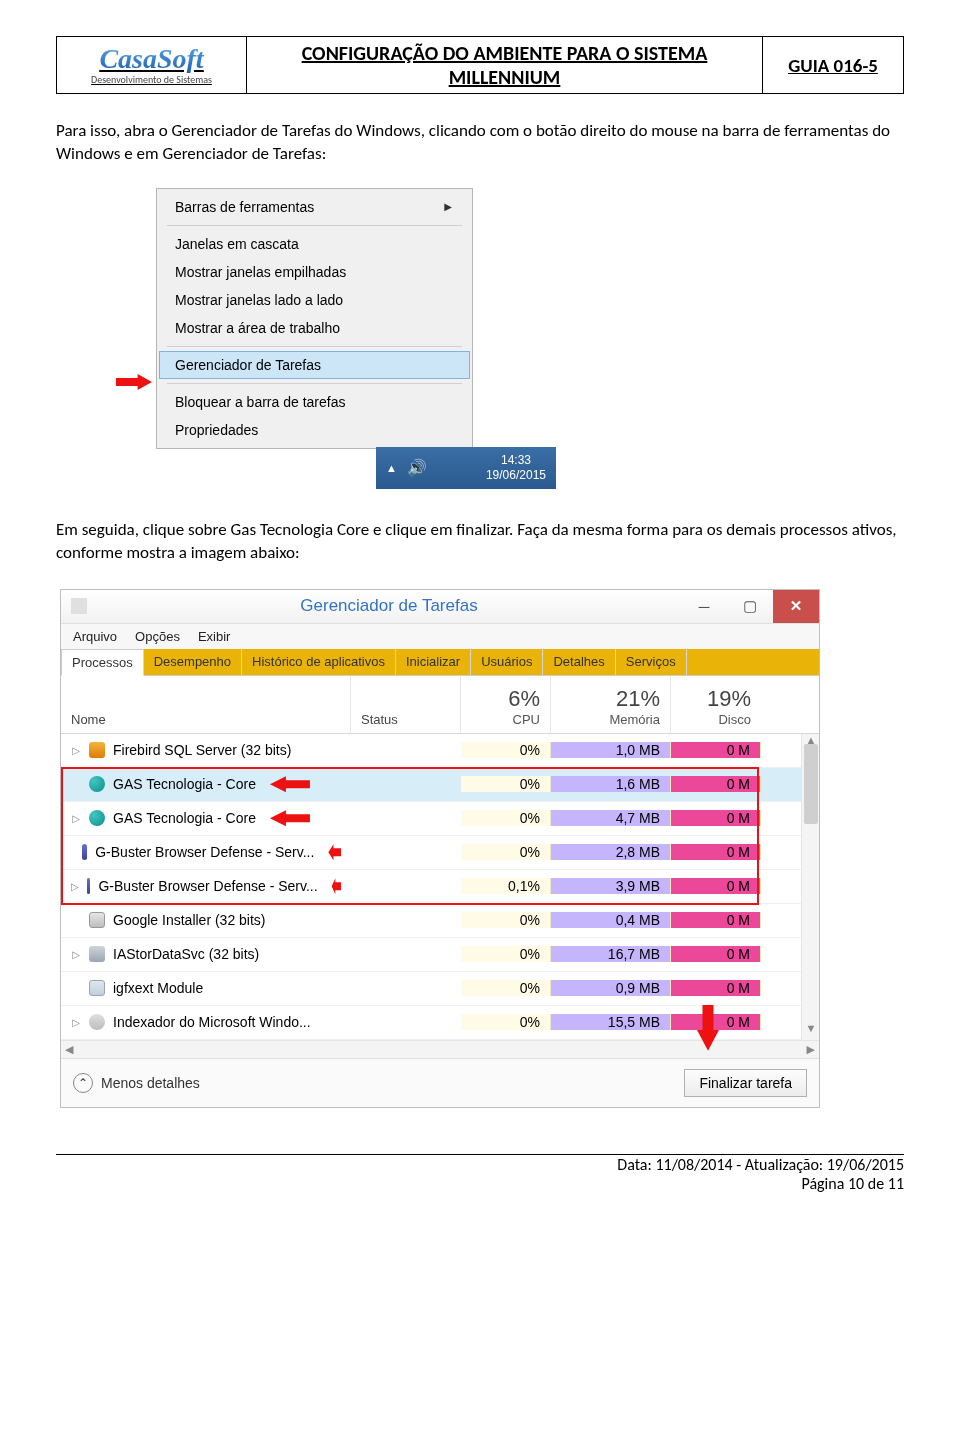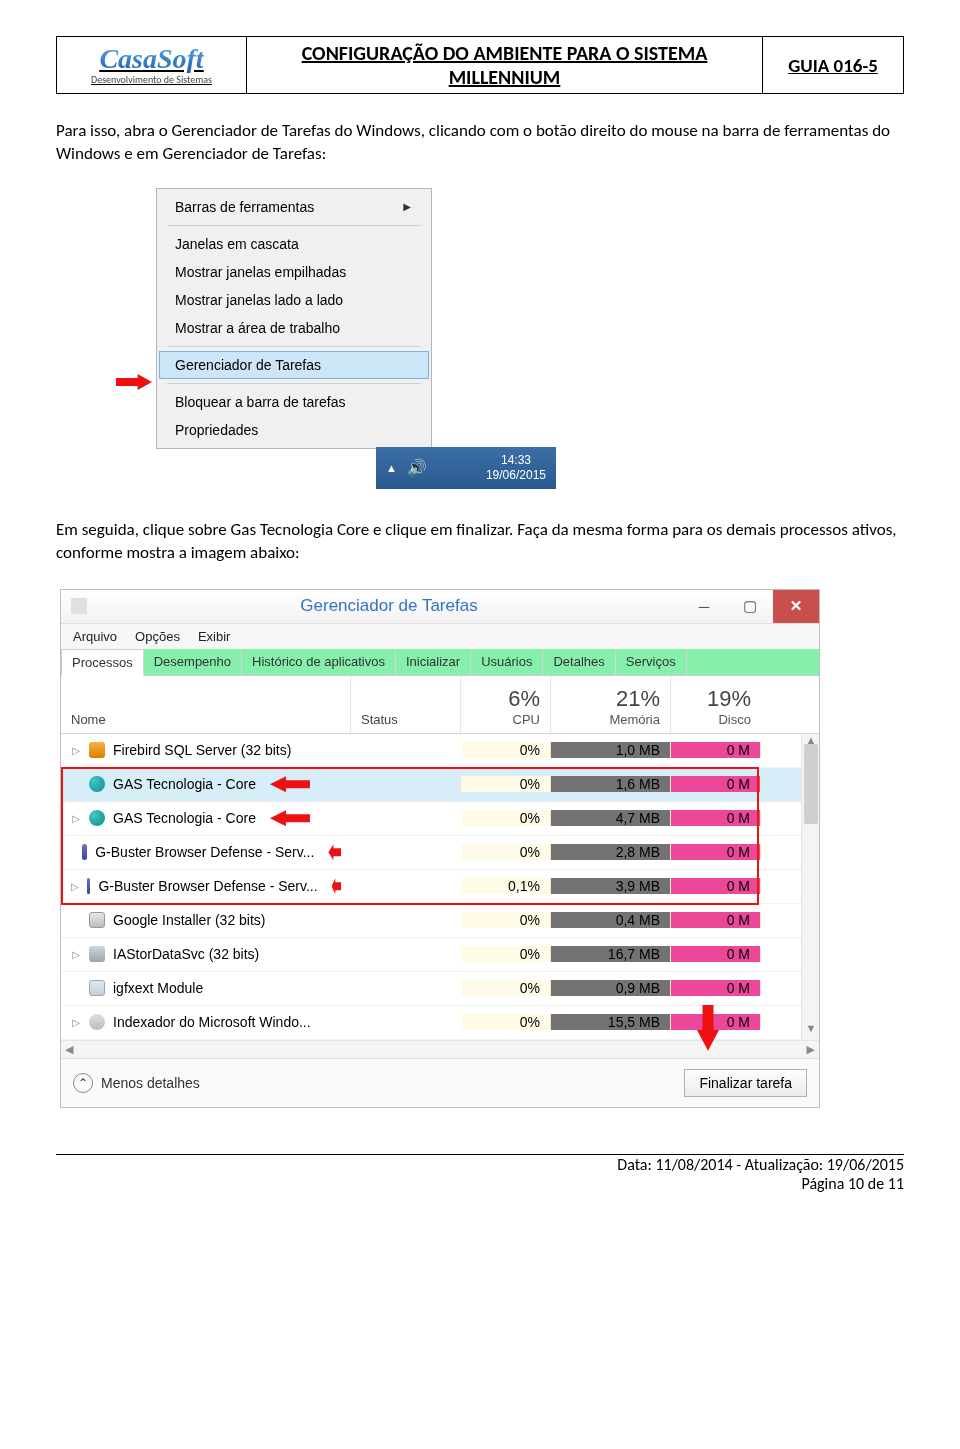--- a/index.html
+++ b/index.html
@@ -46,21 +46,21 @@
     background:#e11;
     clip-path: polygon(0 25%,60% 25%,60% 0,100% 50%,60% 100%,60% 75%,0 75%);
   }
   .ctx-menu {
     background:#f0f0f0;
     border:1px solid #b6b6b6;
     font-family: "Segoe UI", Arial, sans-serif;
     font-size: 14px;
     color:#000;
     padding: 4px 2px;
-    width: 276px;
+    width: 317px;
   }
   .ctx-item {
     padding: 6px 18px 6px 16px;
     display:flex; justify-content:space-between; align-items:center;
     cursor: default;
   }
   .ctx-item.hover { background:#cde6f7; border:1px solid #7eb4e4; padding:5px 17px 5px 15px;}
   .ctx-sep { height:1px; background:#d0d0d0; margin:4px 8px; }
   .submenu-tri { font-size:10px; color:#333; }
   .tray {
@@ -92,21 +92,21 @@
     background: linear-gradient(#fff,#f2f2f2);
     border-bottom:1px solid #e0e0e0;
     color:#0a4aa0;
     font-size: 17px;
   }
   .tm-title .icon { width:16px; height:16px; margin:0 10px; background:#e0e0e0; }
   .tm-title .t { flex:1; text-align:center; font-weight:400; color:#3373c3;}
   .tm-title .winbtn { width:46px; height:100%; display:flex; align-items:center; justify-content:center; color:#555; font-size:15px;}
   .tm-title .close { background:#c94f4c; color:#fff; font-weight:bold;}
   .tm-menubar { display:flex; gap:18px; padding:5px 12px; background:#f7f7f7; font-size:13px; color:#222;}
-  .tm-tabs { display:flex; background:#86efac; border-bottom:1px solid #ccc; font-size:13px;}
+  .tm-tabs { display:flex; background:#eab308; border-bottom:1px solid #ccc; font-size:13px;}
   .tm-tab { padding:5px 10px; border-right:1px solid #d6d6d6; color:#333;}
   .tm-tab.active { background:#fff; border-bottom:1px solid #fff; margin-bottom:-1px; border-top:1px solid #ccc; border-left:1px solid #ccc;}
   .tm-headers {
     display:grid;
     grid-template-columns: 290px 110px 90px 120px 90px;
     align-items:end;
     border-bottom:1px solid #d6d6d6;
     font-size:13px;
     color:#444;
   }
@@ -118,21 +118,21 @@
     display:grid;
     grid-template-columns: 290px 110px 90px 120px 90px;
     align-items:center;
     font-size:14px;
     border-bottom:1px solid #f0f0f0;
     height:34px;
   }
   .tm-row .c { padding:0 10px; white-space:nowrap; overflow:hidden; text-overflow:ellipsis;}
   .tm-row .num { text-align:right; background:#fffbe6; border-right:1px solid #f0e8be;}
   .tm-row .num.cpu { background:#fffbe6;}
-  .tm-row .num.mem { background:#737373;}
+  .tm-row .num.mem { background:#c4b5fd;}
   .tm-row .num.disk{ background:#ec4899;}
   .tm-row .name { display:flex; align-items:center; gap:8px;}
   .tm-row .exp { width:10px; text-align:center; color:#888; font-size:10px;}
   .tm-row.sel { background:#d7eef9;}
   .ic { width:16px; height:16px; border-radius:3px; display:inline-block; }
   .ic-orange{background:linear-gradient(#f4b340,#e07b00);}
   .ic-teal{background:radial-gradient(circle at 30% 30%,#42c6c2,#0d8e8b); border-radius:50%;}
   .ic-shield{background:linear-gradient(#6a70d0,#3b41a0);}
   .ic-box{background:linear-gradient(#e6e6e6,#bdbdbd); border:1px solid #999;}
   .ic-disk{background:linear-gradient(#cfd5db,#9aa5b1);}

